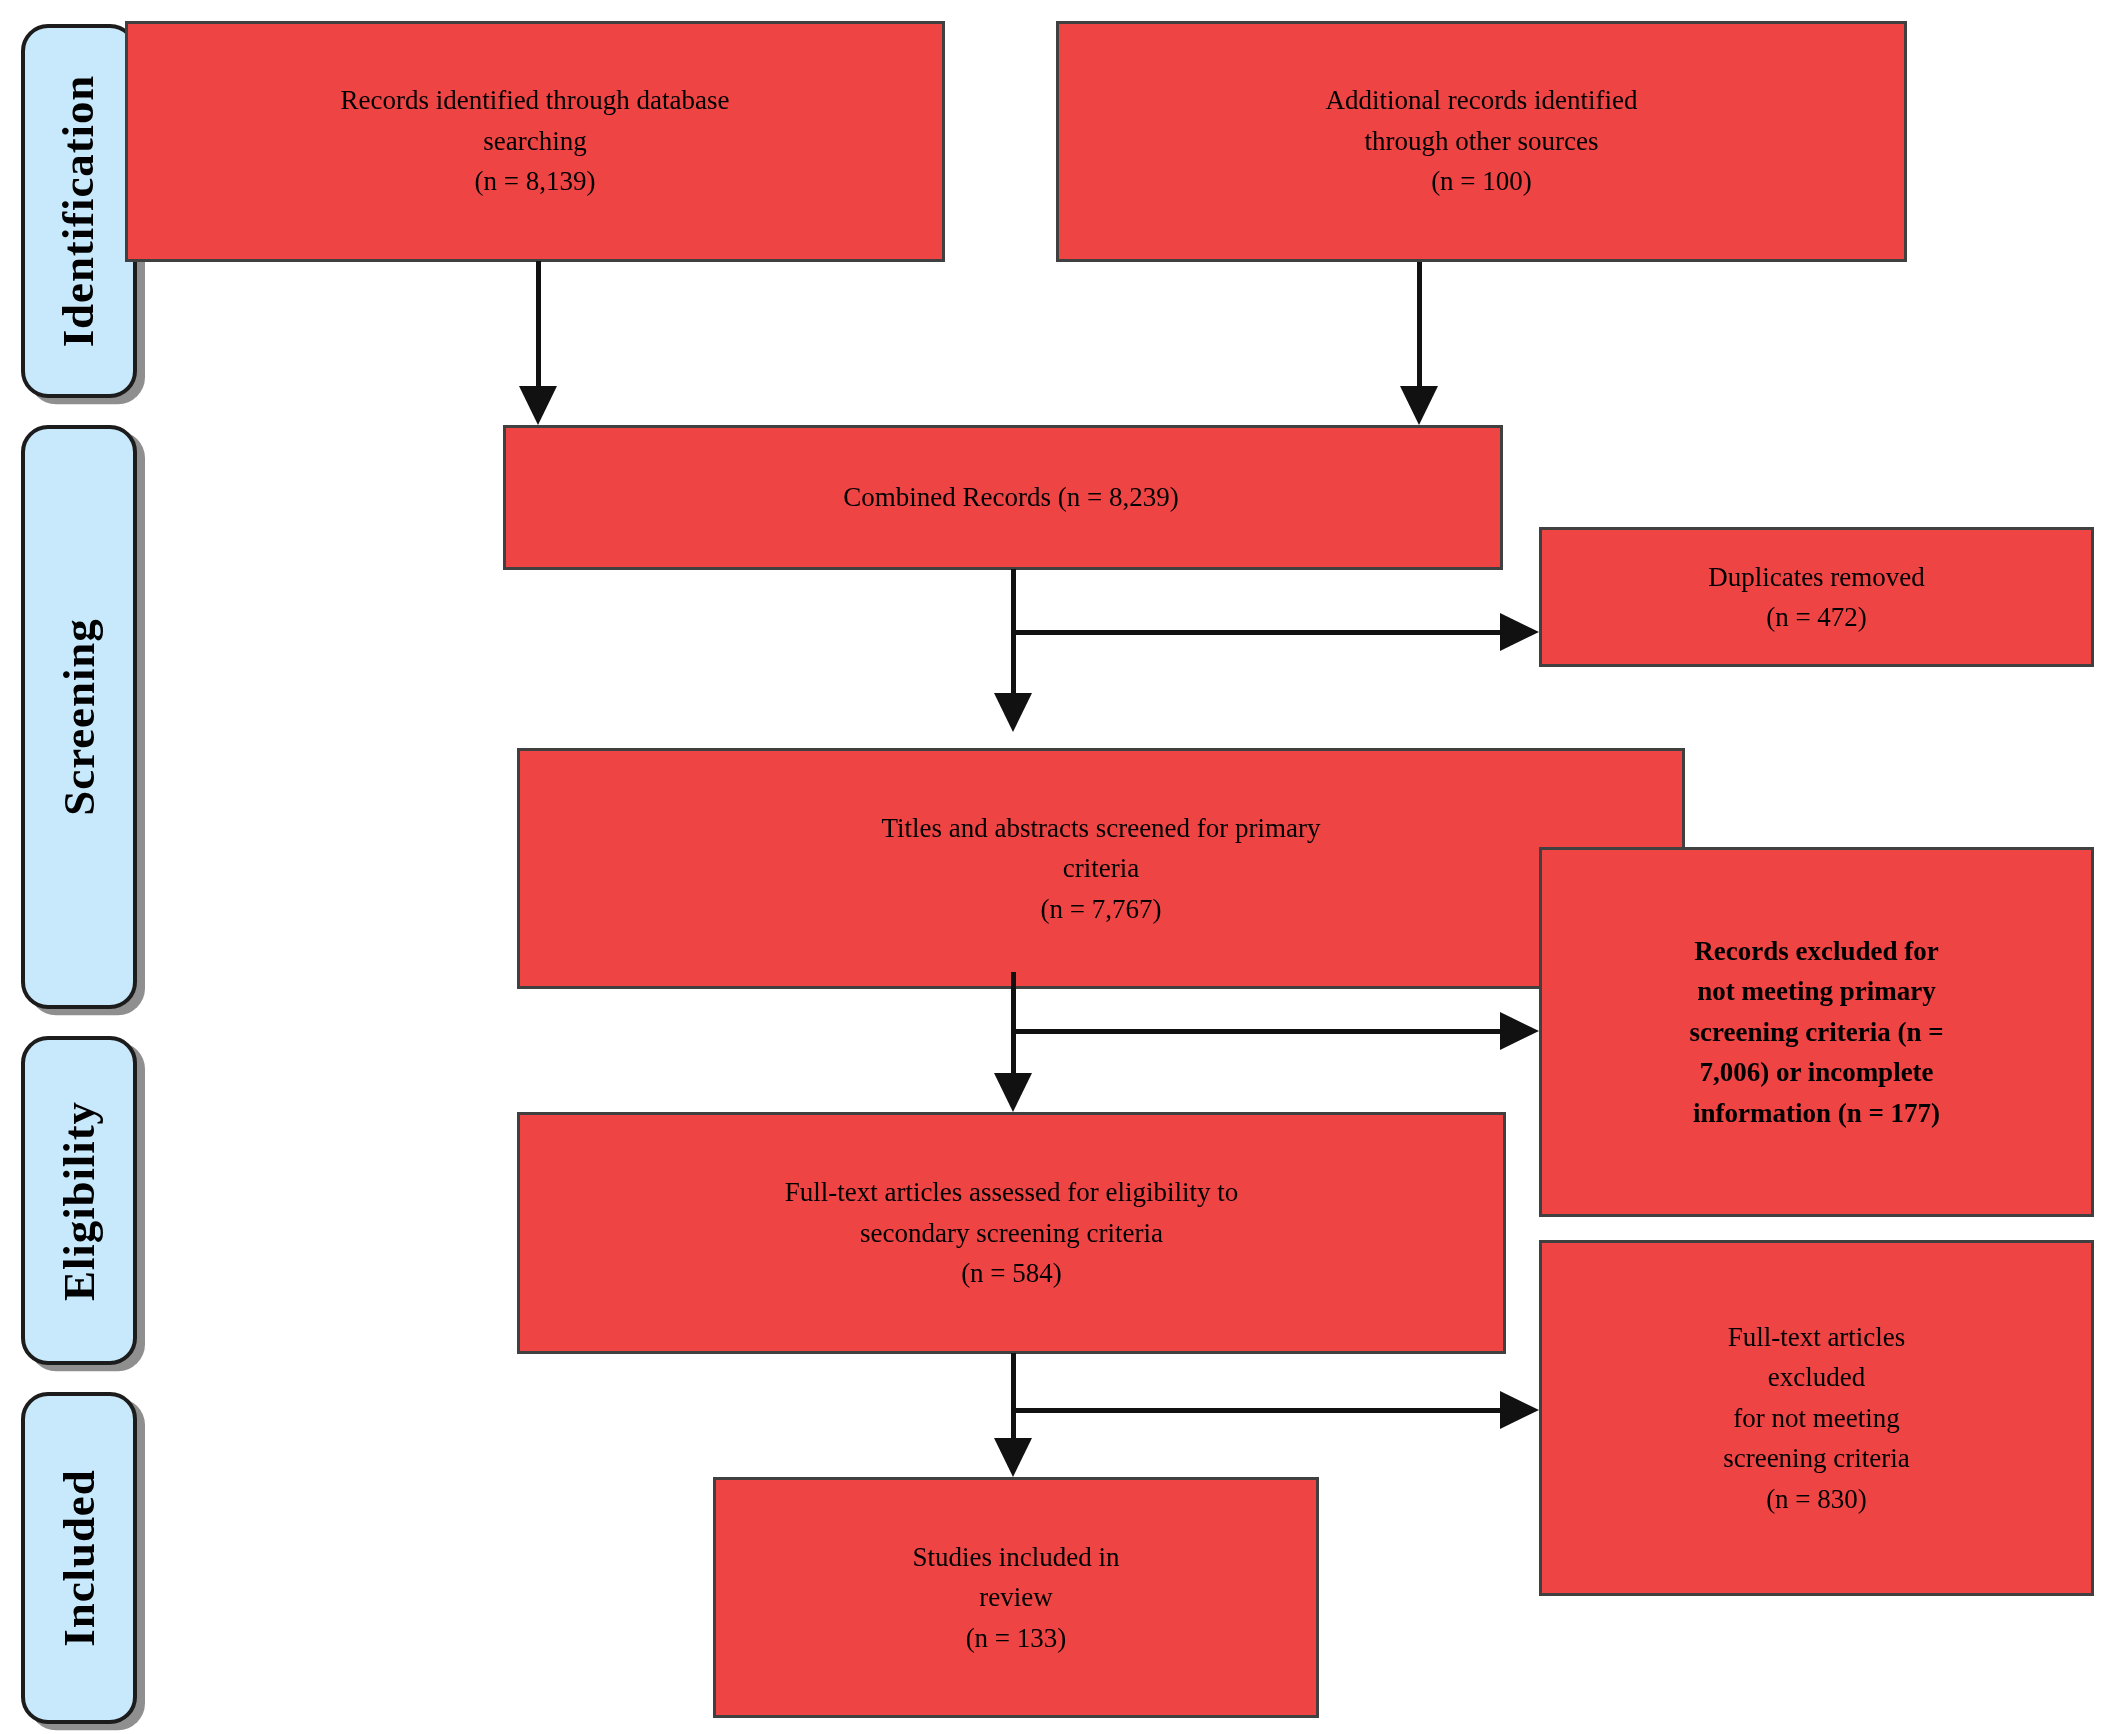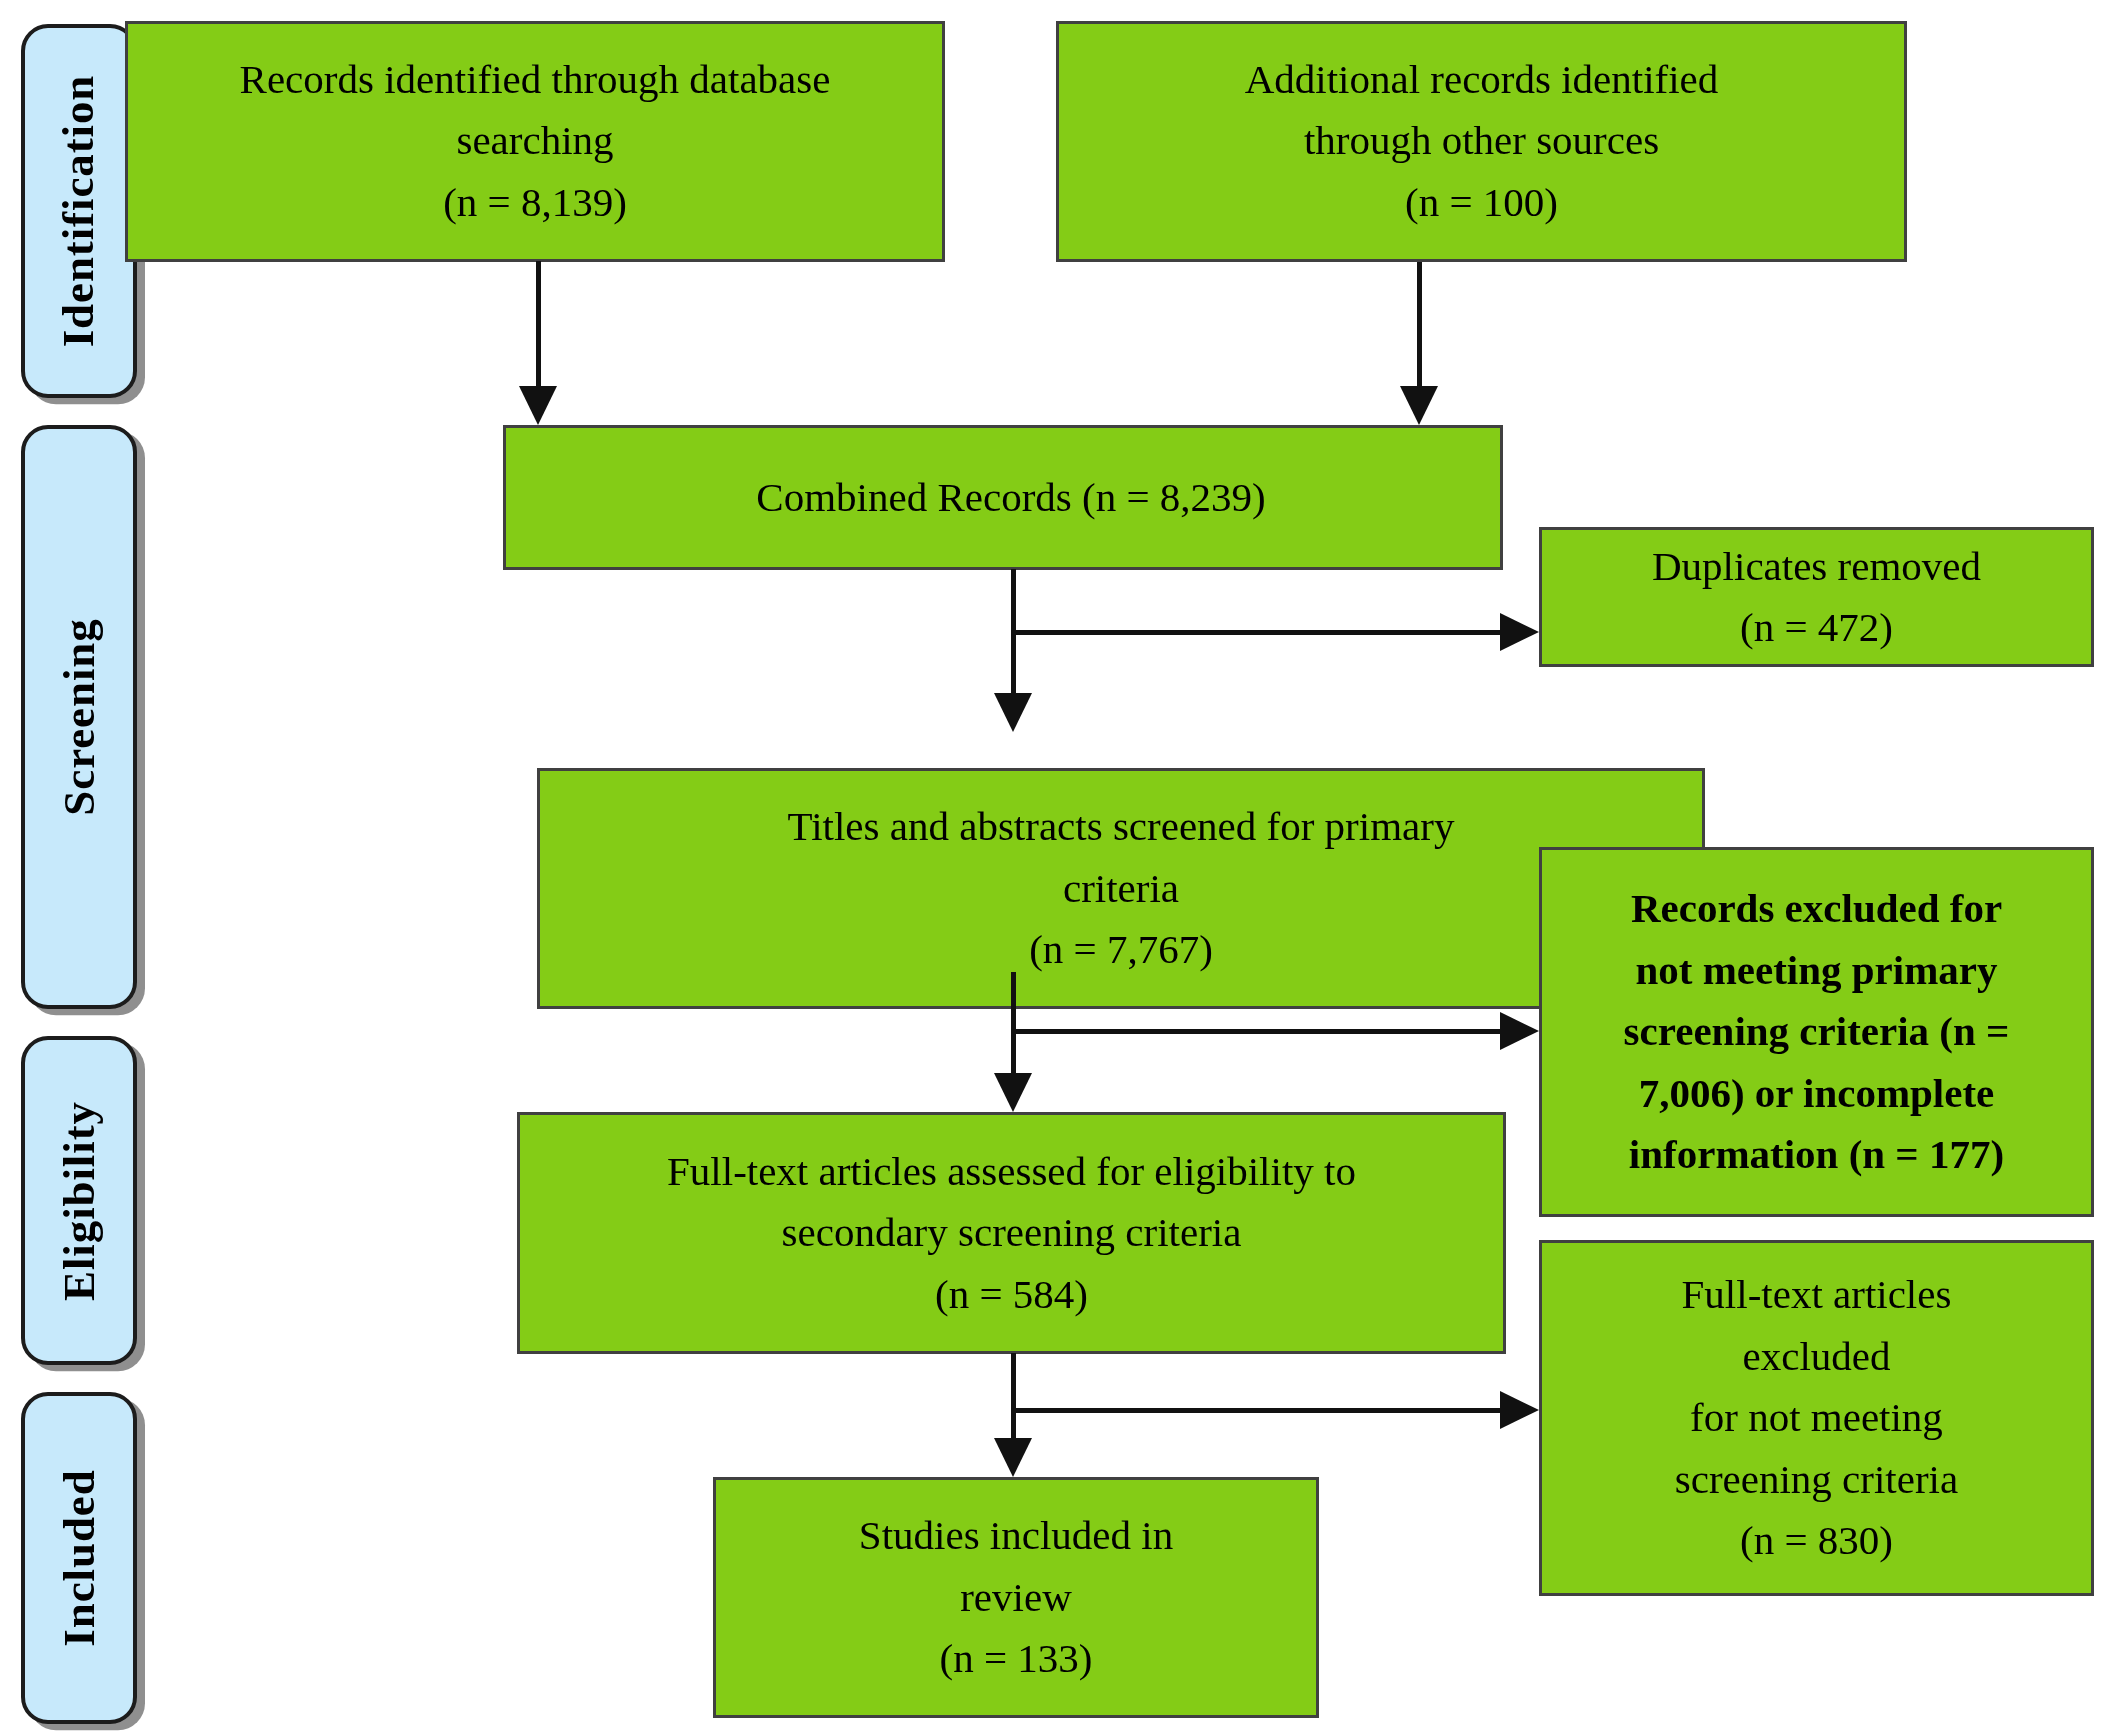--- a/index.html
+++ b/index.html
@@ -25,26 +25,26 @@
   .stage span{
     transform:rotate(-90deg);
     white-space:nowrap;
     font-weight:bold;
     font-size:45px;
     letter-spacing:0.9px;
   }
   
   .fbox{
     position:absolute;
-    background:#84cc16;
+    background:#ef4444;
     border:3.6px solid #404040;
     box-sizing:border-box;
     display:flex;align-items:center;justify-content:center;
     text-align:center;
-    font-size:41px;
+    font-size:27px;
     line-height:1.5;
   }
   .fbox span{white-space:pre-line;}
   
   .vline{position:absolute;width:5.3px;background:#111;}
   .hline{position:absolute;height:5.3px;background:#111;}
   .ah-down{
     position:absolute;width:0;height:0;
     border-left:19.6px solid transparent;
     border-right:19.6px solid transparent;
@@ -89,21 +89,21 @@
 
   <div class="fbox" style="left:503px;top:425px;width:1000px;height:145px;padding-left:16px;">
     <span>Combined Records (n = 8,239)</span>
   </div>
 
   <div class="fbox" style="left:1539px;top:527px;width:555px;height:140px;">
     <span>Duplicates removed
 (n = 472)</span>
   </div>
 
-  <div class="fbox" style="left:517px;top:768px;width:1168px;height:241px;margin-left:20px;">
+  <div class="fbox" style="left:517px;top:748px;width:1168px;height:241px;">
     <span>Titles and abstracts screened for primary
 criteria
 (n = 7,767)</span>
   </div>
 
   <div class="fbox" style="left:1539px;top:847px;width:555px;height:370px;font-weight:bold;">
     <span>Records excluded for
 not meeting primary
 screening criteria (n =
 7,006) or incomplete

